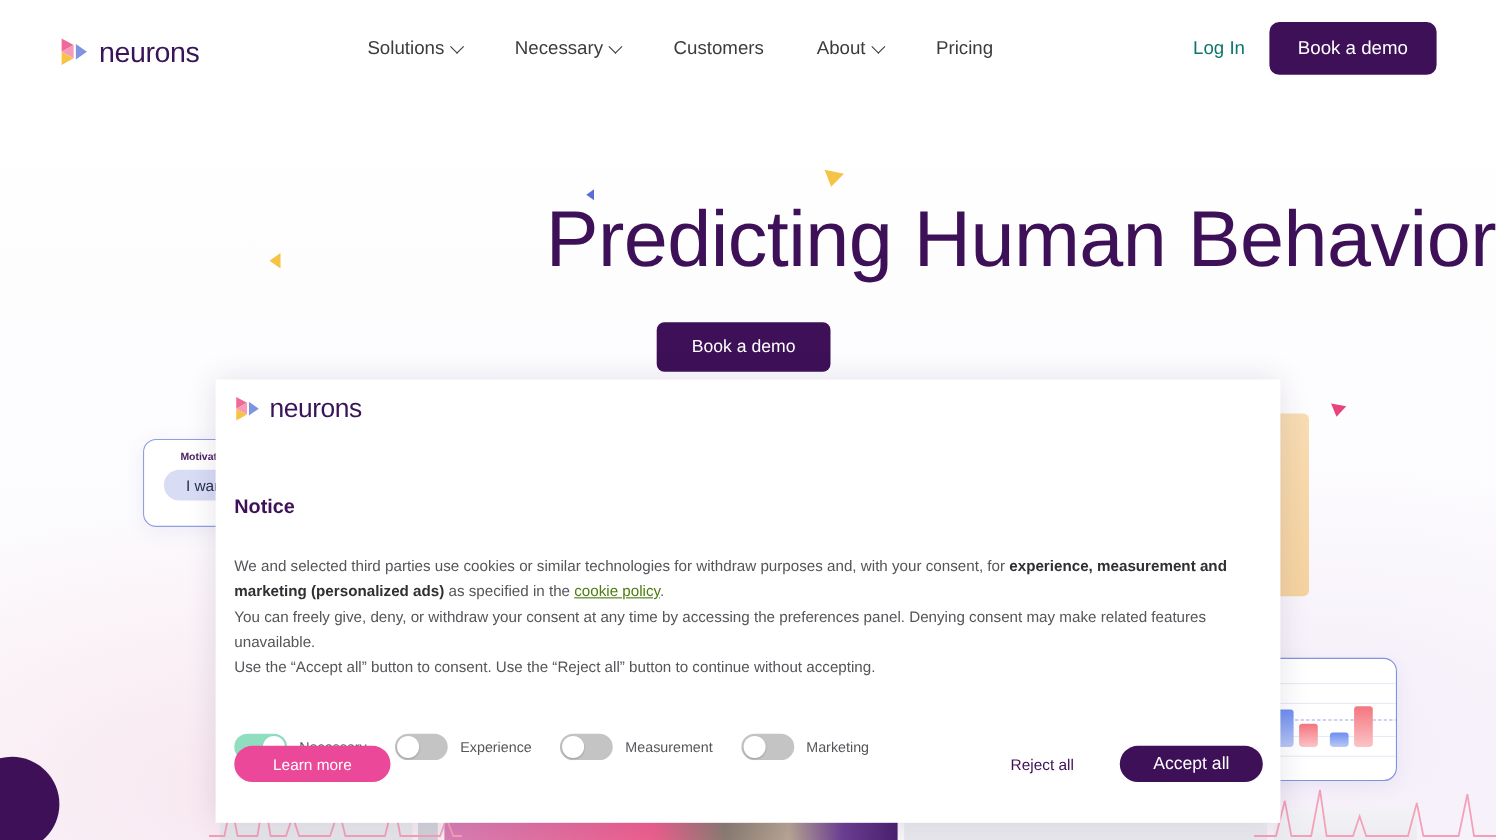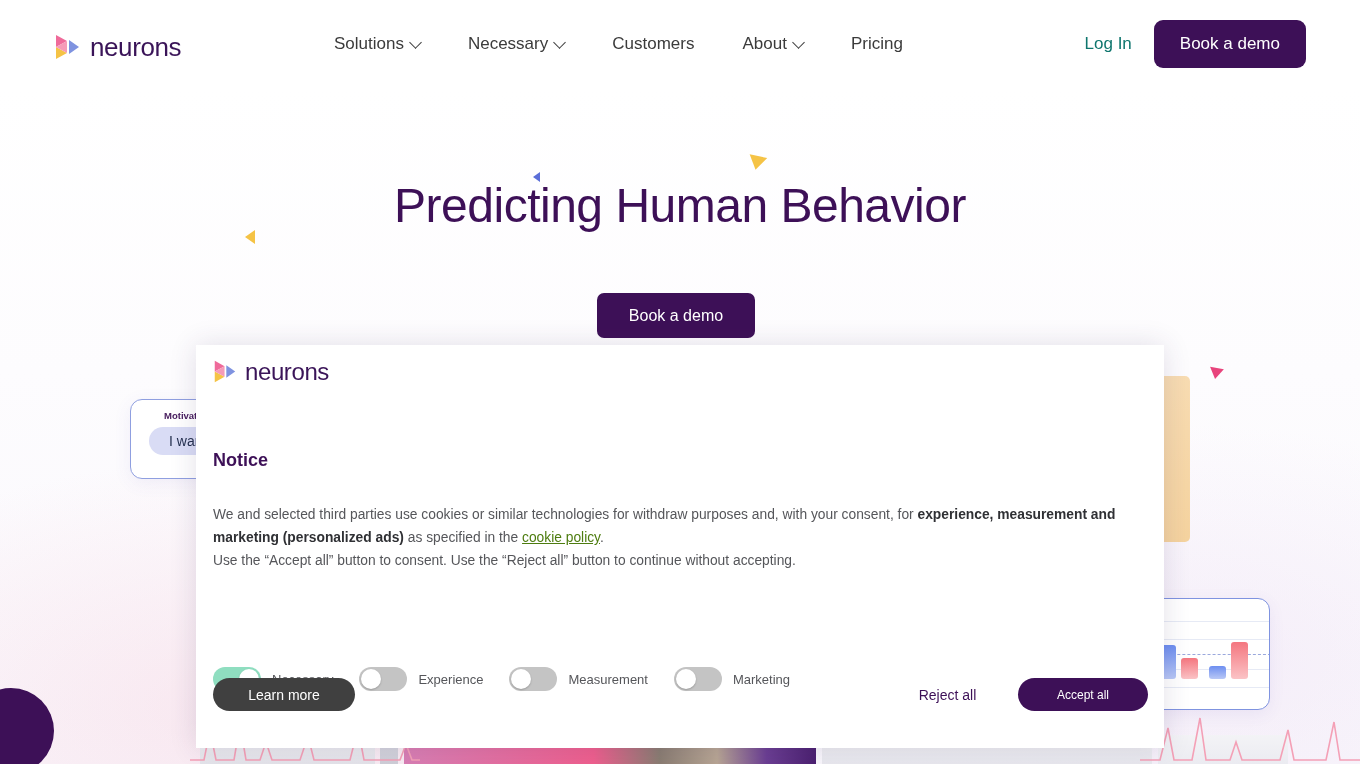--- a/index.html
+++ b/index.html
@@ -47,22 +47,22 @@
   }
   .nav-right { position:absolute; right:54px; top:0; height:88px; display:flex; align-items:center; gap:0; }
   .login-link { font-size:17px; color:#0f766e; padding:0 22px; cursor:pointer; white-space:nowrap;text-align:center; }
   .btn-demo-nav {
     background:#3d1057; color:#fff; font-size:17px;
     padding:14px 26px; border-radius:9px; border:none; cursor:pointer; white-space:nowrap;
   }
 
   
   .hero-title {
-    position:absolute; left:0; top:180px; width:1360px; text-align:center;
-    font-size:48px; font-weight:400; color:#3d1057; letter-spacing:-.5px; line-height:1.08;
+    position:absolute; left:0; top:180px; width:1360px; text-align:right;
+    font-size:72px; font-weight:400; color:#3d1057; letter-spacing:-.5px; line-height:1.08;
   }
   .btn-demo-hero {
     position:absolute; left:597px; top:293px; width:158px; height:45px;
     background:#3d1057; color:#fff; font-size:16px; border:none; border-radius:7px;
     cursor:pointer;
   }
 
   
   .card-motivation {
     position:absolute; left:130px; top:399px; width:310px; height:80px;
@@ -143,29 +143,29 @@
   .switch.on { background:#8fdec0; }
   .switch .knob {
     position:absolute; top:2px; left:2px; width:20px; height:20px; border-radius:50%;
     background:#ffffff; box-shadow:0 1px 2px rgba(0,0,0,.22);
   }
   .switch.on .knob { left:26px; }
   .tg-label { font-size:13px; color:#55565a; margin-left:11px; margin-right:26px; white-space:nowrap; }
 
   .btn-learn {
     position:absolute; left:213px; top:678px; width:142px; height:33px;
-    background:#404040; color:#fff; font-size:14px; border:none; border-radius:17px; cursor:pointer;
+    background:#ec4899; color:#fff; font-size:14px; border:none; border-radius:17px; cursor:pointer;
   }
   .btn-reject {
     position:absolute; left:877px; top:678px; width:141px; height:33px;
     background:transparent; color:#3d1057; font-size:14px; border:none; cursor:pointer;
   }
   .btn-accept {
     position:absolute; left:1018px; top:678px; width:130px; height:33px;
-    background:#3d1057; color:#fff; font-size:12px; border:none; border-radius:17px; cursor:pointer;
+    background:#3d1057; color:#fff; font-size:16px; border:none; border-radius:17px; cursor:pointer;
   }
 </style>
 </head>
 <body>
 
 <div id="page">
 
   <div class="hero-bg"></div>
 
   <div class="tri" style="left:245px; top:230px; border-top:7px solid transparent; border-bottom:7px solid transparent; border-right:10px solid #f5c345;"></div>
@@ -270,20 +270,21 @@
     </span>
     <span class="logo-text">neurons</span>
   </div>
 
   <div class="cookie-notice" style="z-index:61;">Notice</div>
 
   <div class="cookie-body" style="z-index:61;">
     <p class="para">
       <span>We and selected third parties use cookies or similar technologies for withdraw purposes and, with your consent, for </span><b>experience, measurement and marketing (personalized ads)</b><span> as specified in the </span><a href="#">cookie policy</a><span>.</span>
     </p>
+    <p class="para">You can freely give, deny, or withdraw your consent at any time by accessing the preferences panel. Denying consent may make related features unavailable.</p>
     <p class="para">Use the “Accept all” button to consent. Use the “Reject all” button to continue without accepting.</p>
   </div>
 
   <div class="toggles" style="z-index:61;margin-top:36px;">
     <div class="tg-group">
       <div class="switch on">
         <div class="knob"></div>
       </div>
       <span class="tg-label">Necessary</span>
     </div>

